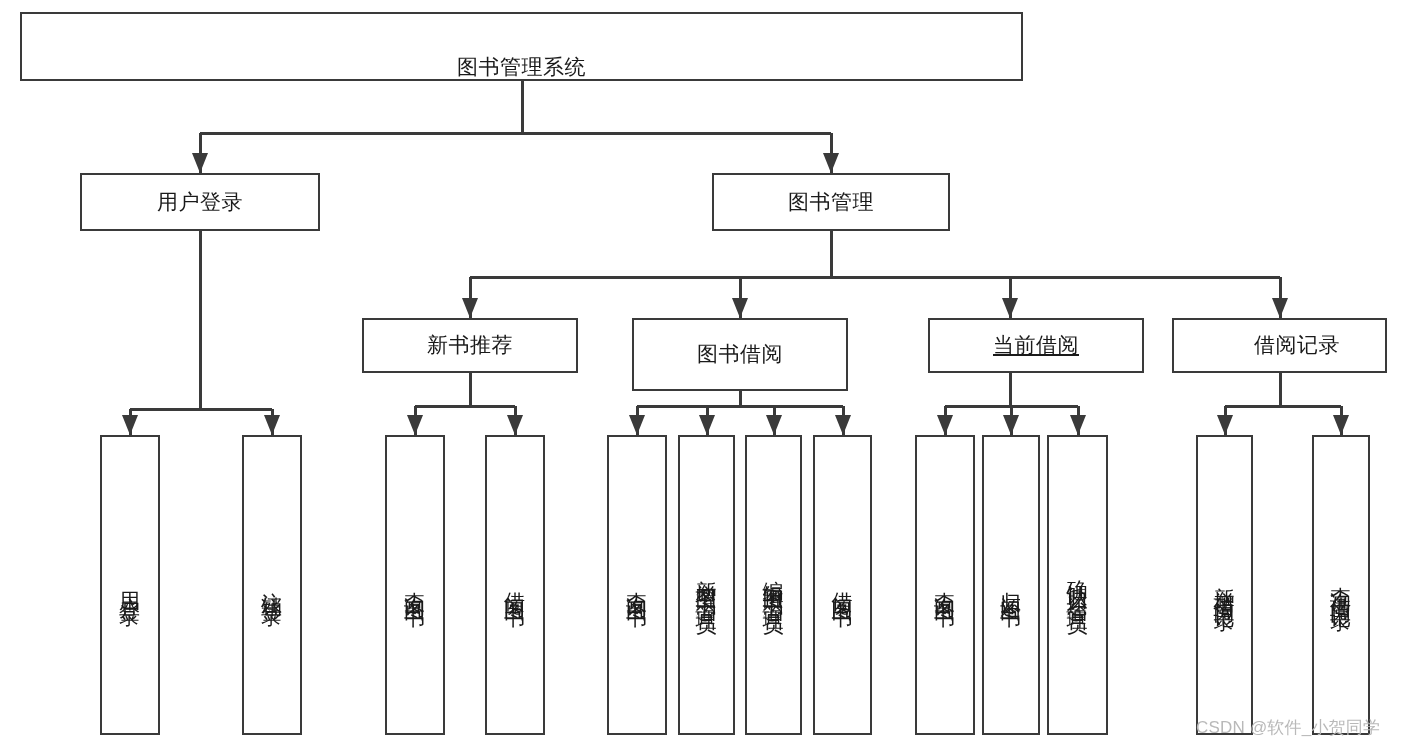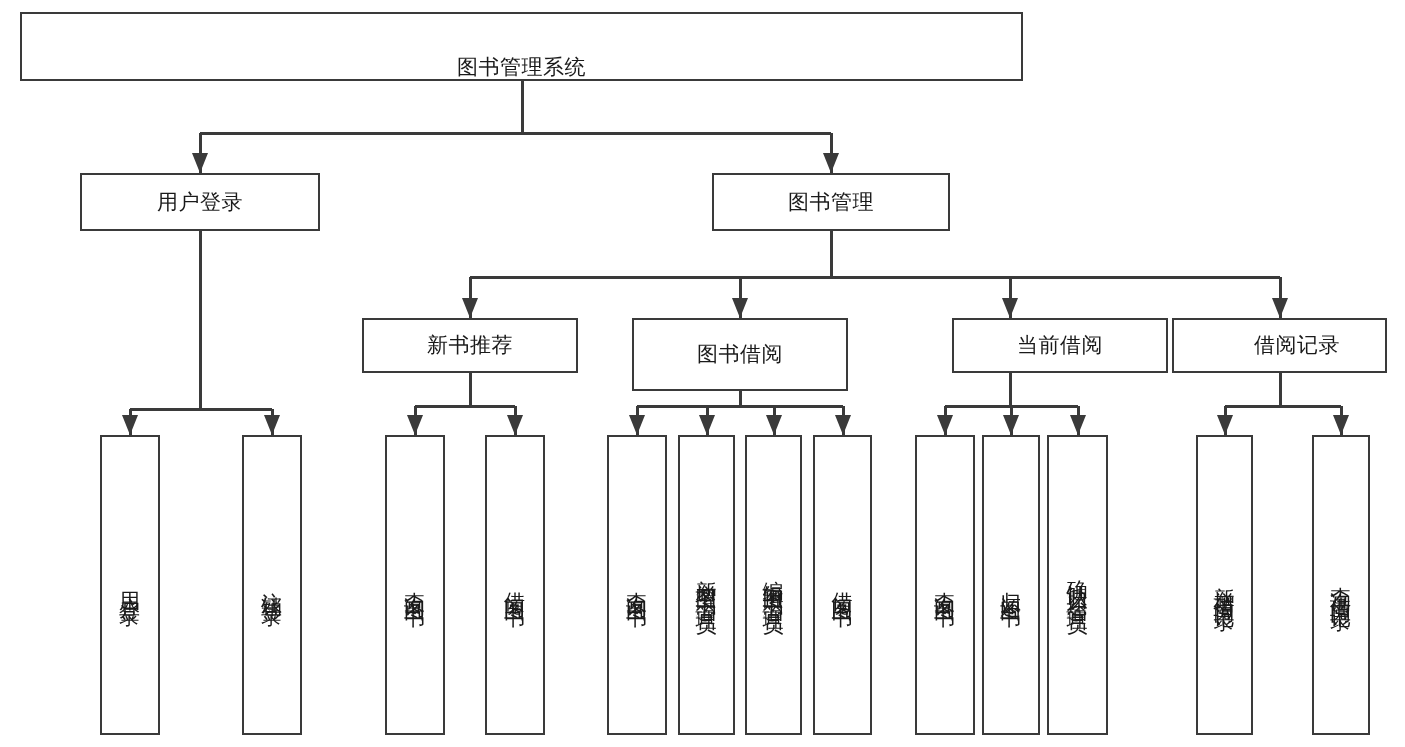--- a/index.html
+++ b/index.html
@@ -137,21 +137,21 @@
       </div>
       <div class="node horiz" style="left: 712px; top: 173px; width: 238px; height: 58px;">
         <span class="node-label">图书管理</span>
       </div>
       <div class="node horiz" style="left: 362px; top: 318px; width: 216px; height: 55px;">
         <span class="node-label">新书推荐</span>
       </div>
       <div class="node horiz" style="left: 632px; top: 318px; width: 216px; height: 73px;">
         <span class="node-label">图书借阅</span>
       </div>
-      <div class="node horiz" style="left: 952px; top: 318px; width: 216px; height: 55px;">
+      <div class="node horiz" style="left: 928px; top: 318px; width: 216px; height: 55px; text-decoration: underline;">
         <span class="node-label">当前借阅</span>
       </div>
       <div class="node horiz" style="left: 1172px; top: 318px; width: 215px; height: 55px; padding-left: 35px;">
         <span class="node-label">借阅记录</span>
       </div>
       <div class="node vert" style="left: 100px; top: 435px; width: 60px; height: 300px;">
         <span class="node-label">用户登录</span>
       </div>
       <div class="node vert" style="left: 242px; top: 435px; width: 60px; height: 300px;">
         <span class="node-label">注销登录</span>
@@ -183,13 +183,14 @@
       <div class="node vert" style="left: 1047px; top: 435px; width: 61px; height: 300px;">
         <span class="node-label">确认归还（管理员）</span>
       </div>
       <div class="node vert" style="left: 1196px; top: 435px; width: 57px; height: 300px;">
         <span class="node-label">新增借阅记录</span>
       </div>
       <div class="node vert" style="left: 1312px; top: 435px; width: 58px; height: 300px;">
         <span class="node-label">查询借阅记录</span>
       </div>
     </div>
+  <div id="watermark">CSDN @软件_小贺同学</div>
 </div>
 
 </body></html>

